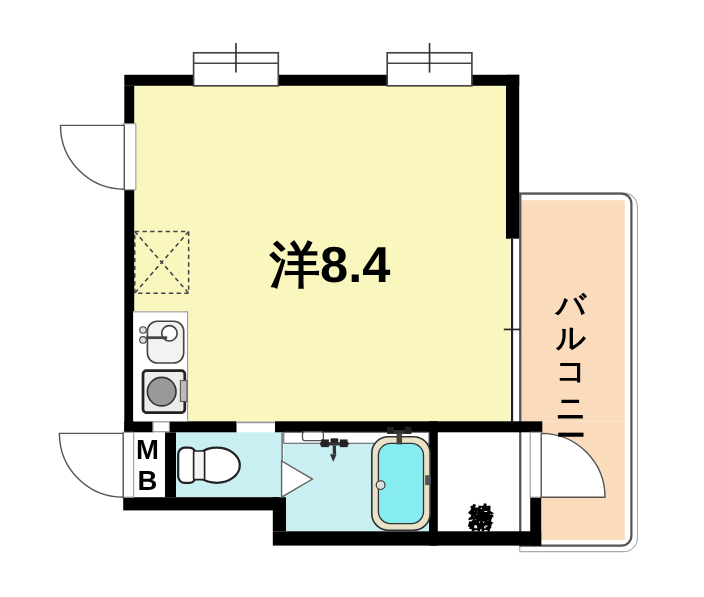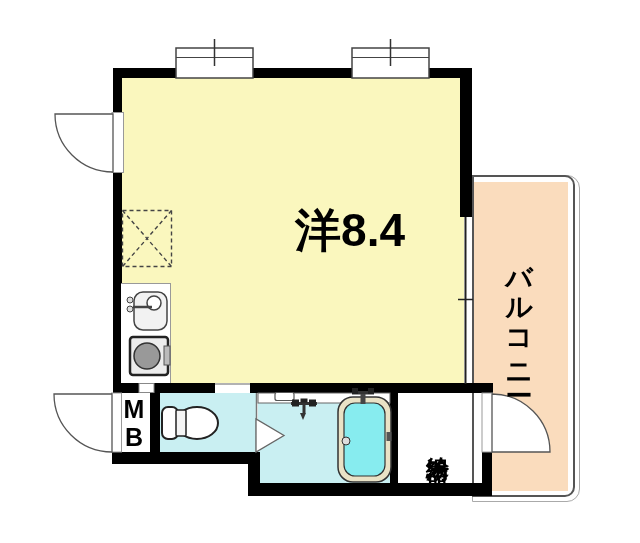--- a/index.html
+++ b/index.html
@@ -128,21 +128,21 @@
       <rect x="386.5" y="432" width="5" height="9" fill="#555"></rect>
     </g>
     <g>
       <rect x="352" y="391" width="22" height="3.5" fill="#333"></rect>
       <rect x="352" y="388" width="6" height="6" fill="#222"></rect>
       <rect x="368" y="388" width="6" height="6" fill="#222"></rect>
       <rect x="360.5" y="394" width="5" height="10" fill="#444"></rect>
     </g>
   </svg>
 
-  <div class="label" style="left:195px;top:202px;width:210px;height:56px;line-height:56px;text-align:right;font-size:46px;font-weight:bold;">洋8.4</div>
+  <div class="label" style="left:195px;top:212px;width:210px;height:56px;line-height:56px;text-align:center;font-size:46px;font-weight:bold;">洋8.4</div>
 
   <div class="label vtext" style="left:503px;top:230px;width:34px;height:170px;font-size:27px;font-weight:bold;letter-spacing:3px;text-align:center;">バルコニー</div>
 
   <div class="label vtext upright" style="left:120px;top:395px;width:28px;height:56px;font-size:25px;font-weight:bold;letter-spacing:0;text-align:center;line-height:28px;">MB</div>
 
   <div class="label vtext upright" style="left:425px;top:402px;width:26px;height:80px;font-size:23px;font-weight:bold;letter-spacing:2px;text-align:center;line-height:26px;">給湯器</div>
 
 </div>
 
 </body></html>

